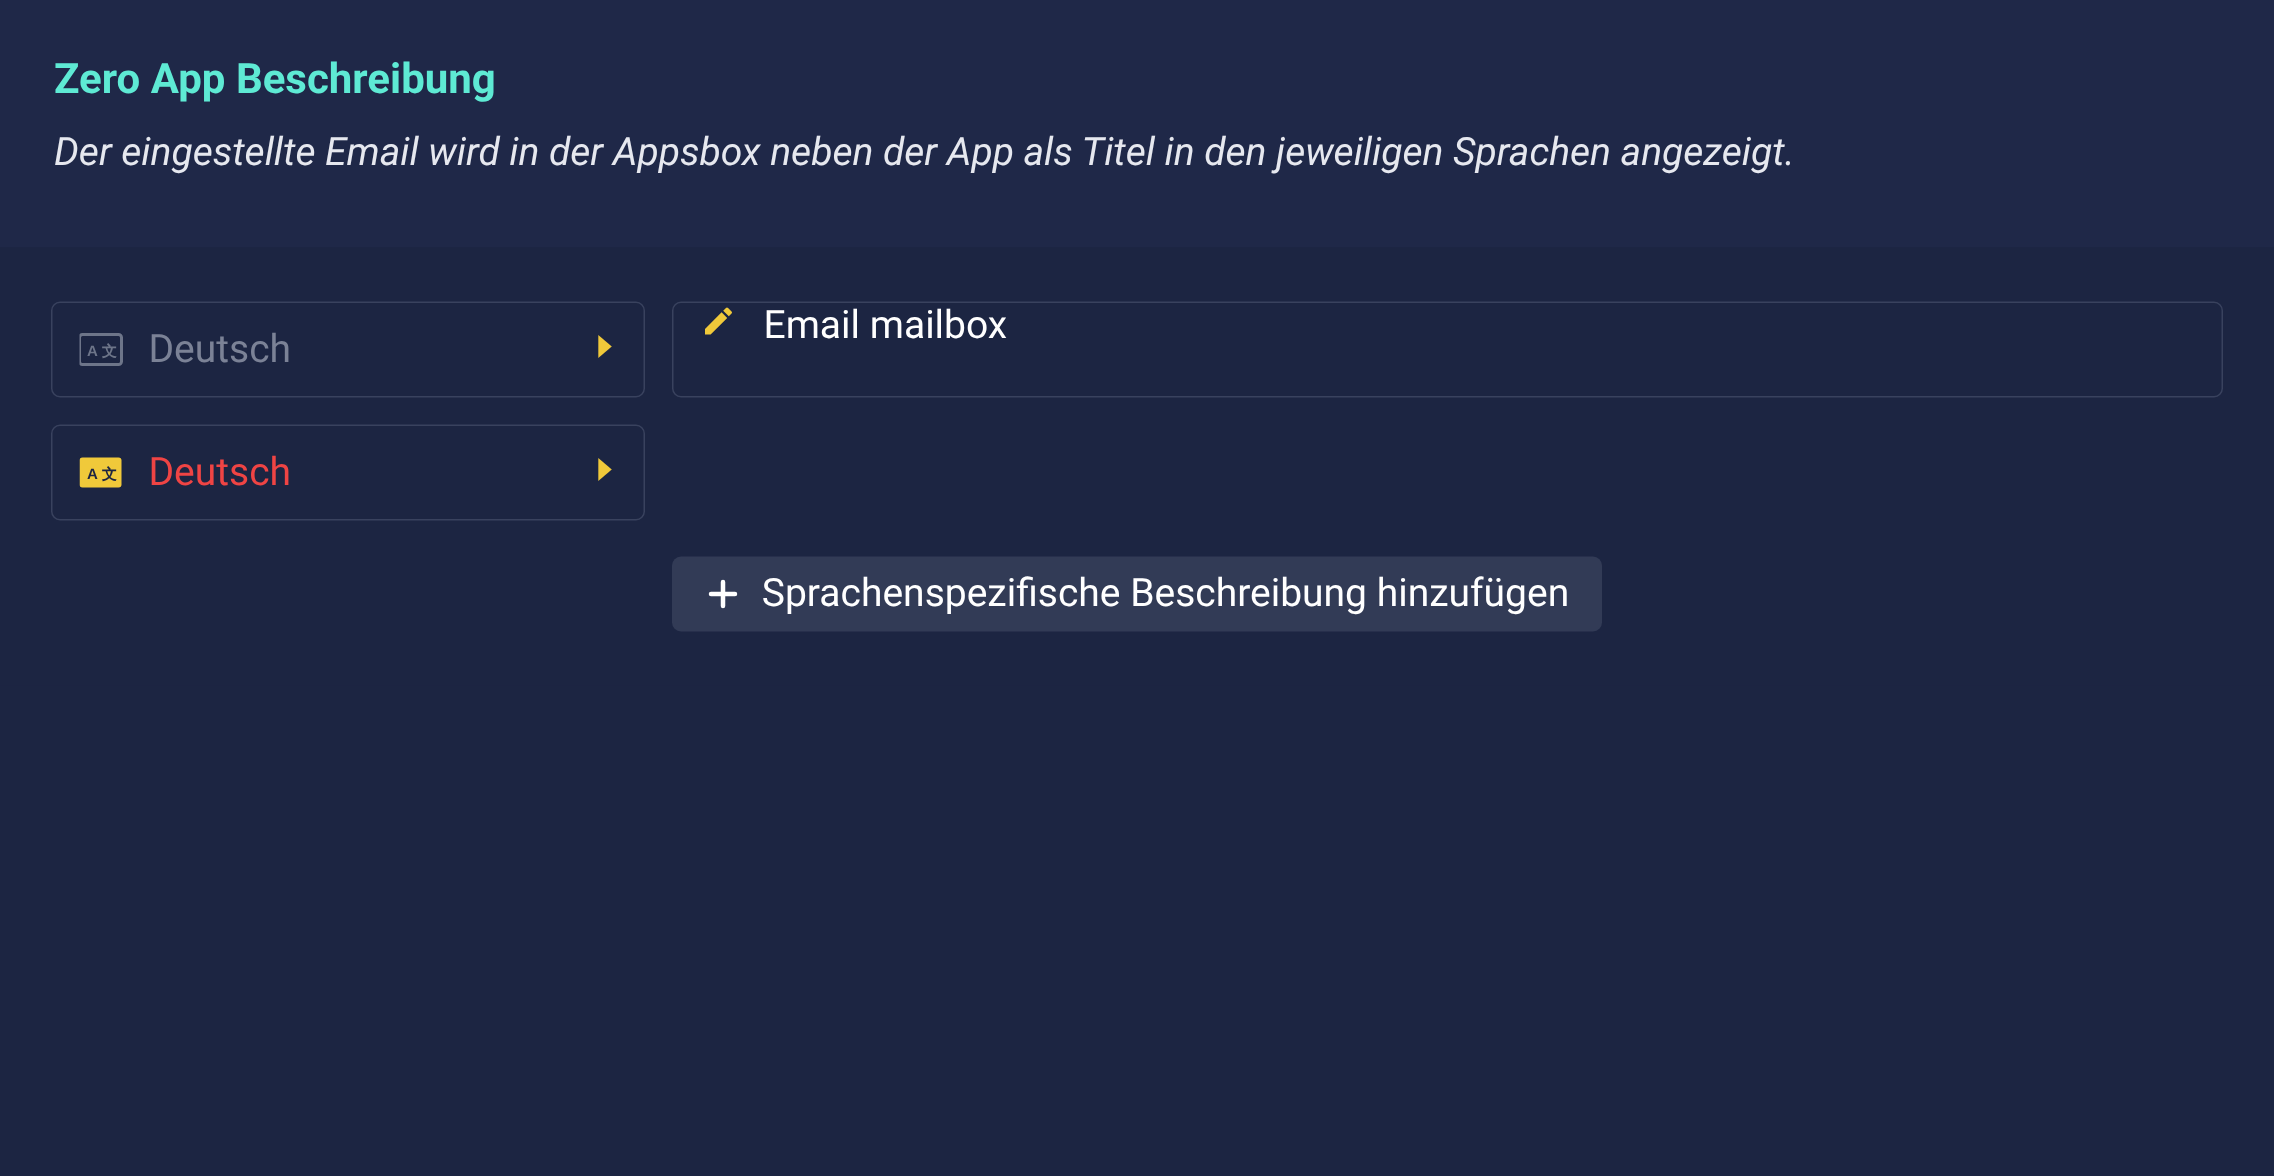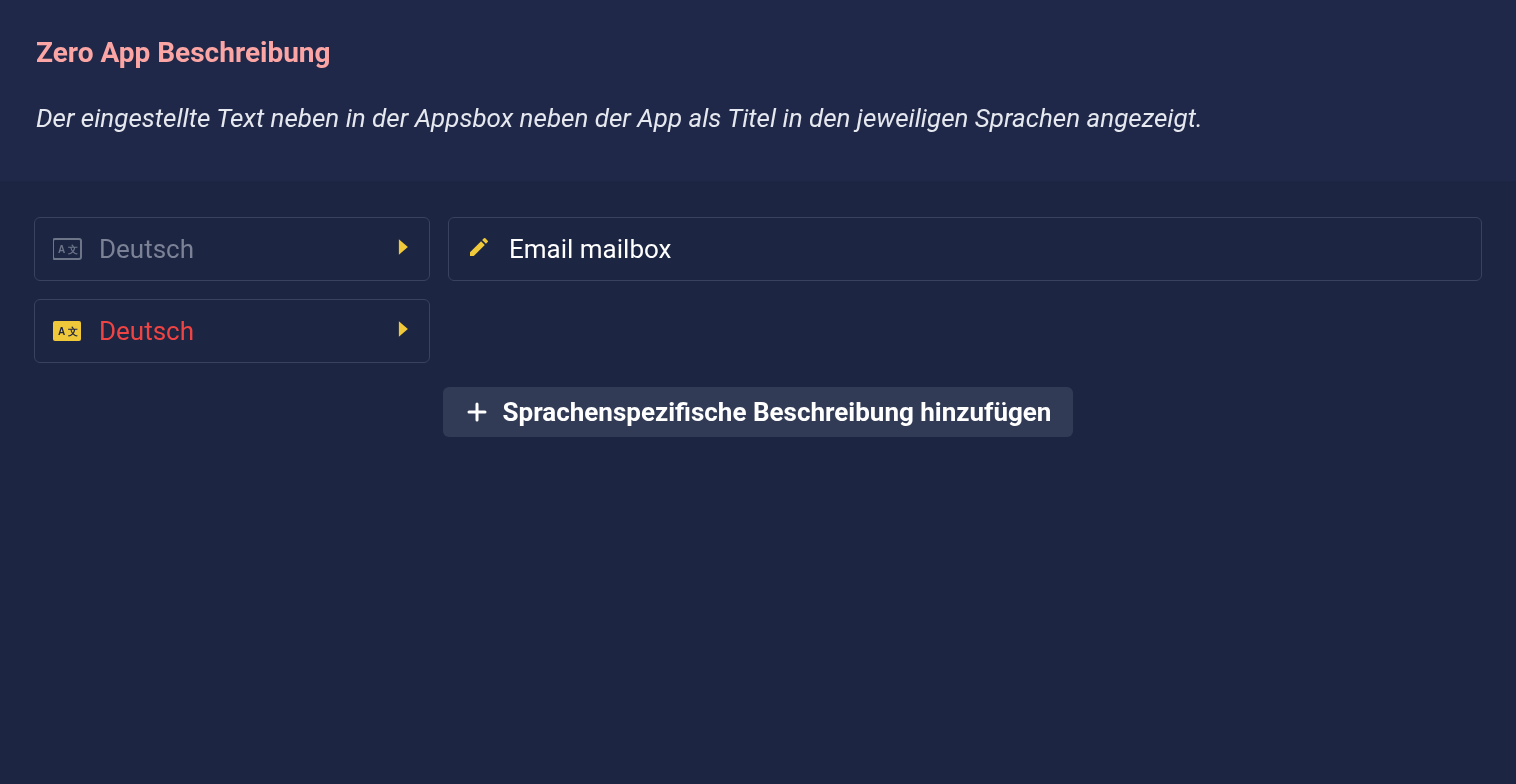--- a/index.html
+++ b/index.html
@@ -9,22 +9,22 @@
     font-family: "Segoe UI", Roboto, Arial, sans-serif;
     color: #ffffff;
   }
   .header {
     padding: 36px 36px 48px 36px;
     background: #1f2848;
   }
   .header h1 {
     font-size: 28px;
     font-weight: 700;
-    color: #fca5a5;
-    margin-bottom: 34px;
+    color: #5eead4;
+    margin-bottom: 18px;
   }
   .header p.desc {
     font-size: 26px;
     font-style: italic;
     color: #e6e8ef;
     font-weight: 400;
   }
   .content {
     padding: 36px 34px;
     background: #1c2542;
@@ -64,21 +64,21 @@
     flex: 0 0 auto;
     color: #f0c93a;
   }
   .value-field {
     flex: 1 1 auto;
     height: 64px;
     border: 1px solid #39425e;
     border-radius: 6px;
     background: #1c2542;
     display: flex;
-    align-items: center;
+    align-items: flex-start;
     padding: 0 18px;
     gap: 18px;
   }
   .pencil {
     color: #f0c93a;
     flex: 0 0 auto;
   }
   .value-text {
     font-size: 26px;
     color: #ffffff;
@@ -97,41 +97,40 @@
     display: flex;
     align-items: center;
     justify-content: center;
     cursor: pointer;
   }
   .delete-btn svg { color: #ffffff; }
   .add-row {
     display: flex;
     justify-content: center;
     margin-top: 24px;
-    font-weight: bold;
   }
   .add-btn {
     display: inline-flex;
     align-items: center;
     gap: 14px;
     background: #323b56;
     border-radius: 6px;
     padding: 10px 22px;
     cursor: pointer;
     font-size: 26px;
     color: #ffffff;
   }
   .add-btn svg { color: #ffffff; }
 </style>
 </head>
 <body>
 
 <div class="header">
   <h1>Zero App Beschreibung</h1>
-  <p class="desc">Der eingestellte Text neben in der Appsbox neben der App als Titel in den jeweiligen Sprachen angezeigt.</p>
+  <p class="desc">Der eingestellte Email wird in der Appsbox neben der App als Titel in den jeweiligen Sprachen angezeigt.</p>
 </div>
 
 <div class="content">
 
   <div class="row">
     <div class="lang-select inactive">
       <span class="lang-icon">
         <svg viewBox="0 0 30 22" width="30" height="22" fill="currentColor">
           <rect x="0" y="1" width="28" height="20" rx="2" fill="none" stroke="currentColor" stroke-width="2"></rect>
           <text x="5" y="15" font-size="10" font-family="Arial" fill="currentColor" font-weight="700">A</text>

